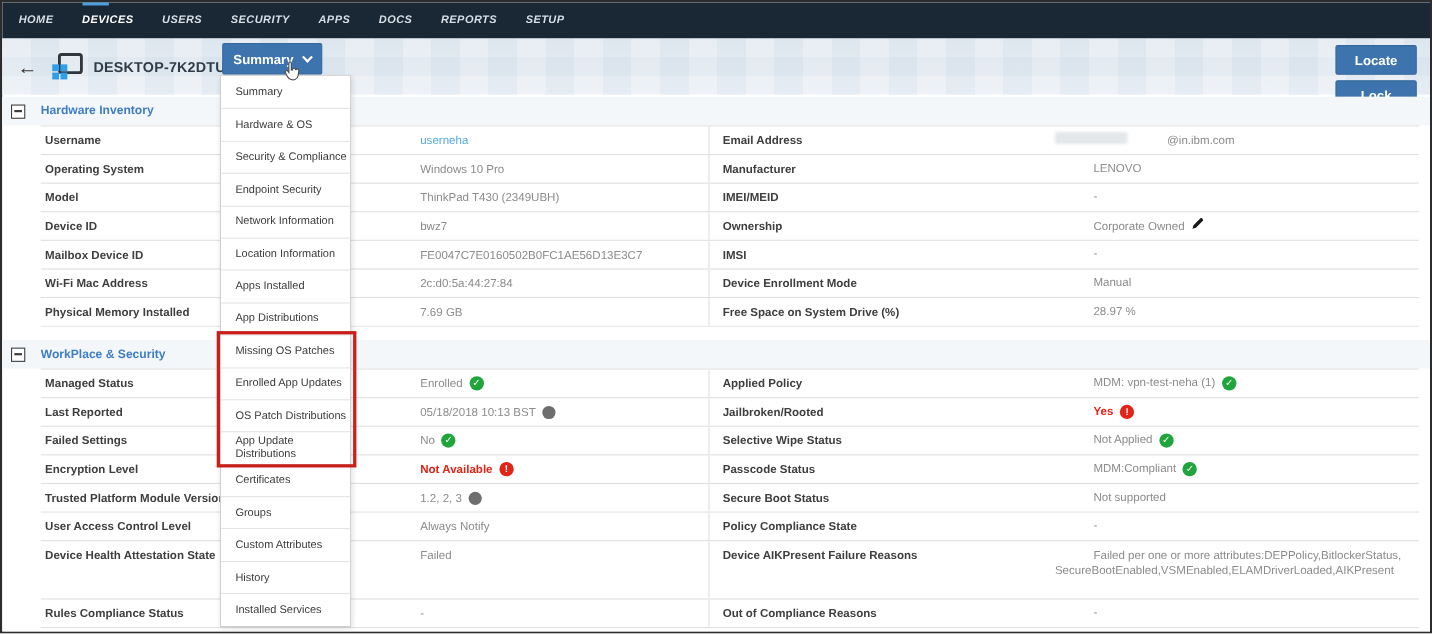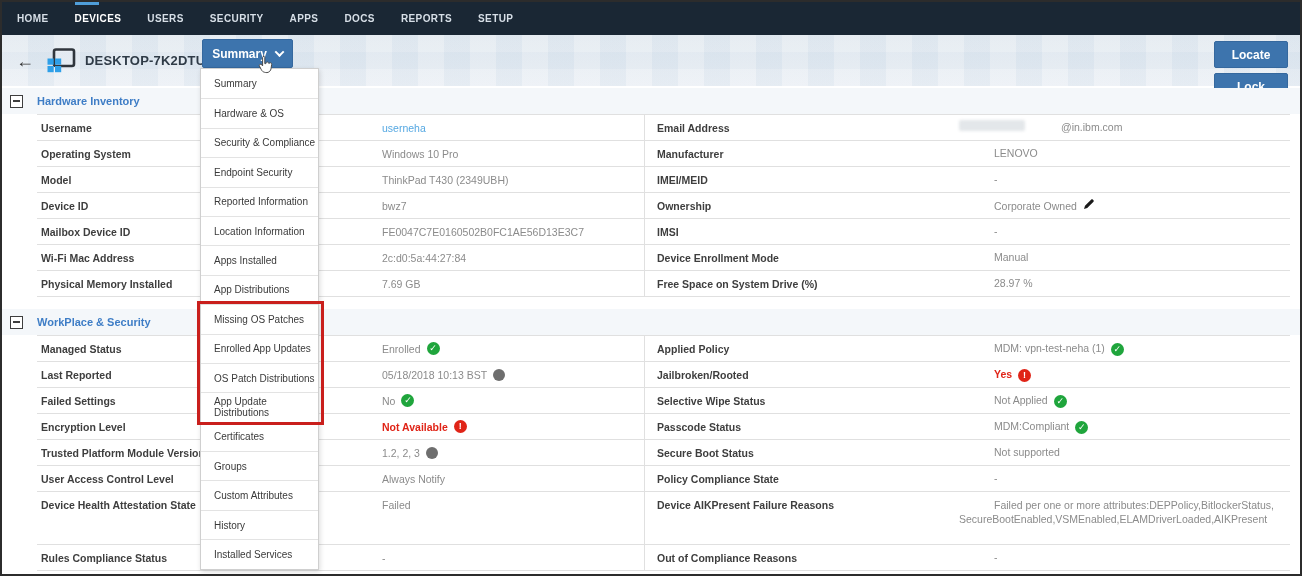--- a/index.html
+++ b/index.html
@@ -6,21 +6,21 @@
   body { font-family: "Liberation Sans", "DejaVu Sans", sans-serif; background: #fff; }
   .screen {
     position: relative; width: 1302px; height: 576px;
     border: 2px solid #2c2c2c; background: #fff; overflow: hidden; cursor: default;
   }
   
   .topnav { height: 33px; background: #1a2734; display: flex; align-items: stretch; }
   .nav-items { display: flex; align-items: stretch; padding-left: 2px; }
   .nav-item {
     position: relative; display: flex; align-items: center; padding: 0 13px;
-    color: #d7dfe7; font-size: 10px; font-weight: bold; letter-spacing: .4px; cursor: pointer;
+    color: #d7dfe7; font-size: 10px; font-weight: bold; letter-spacing: .4px; cursor: pointer; font-style: italic;
   }
   .nav-item.active { color: #ffffff; }
   .nav-item.active::before {
     content: ""; position: absolute; top: 0; left: 13px; width: 24px; height: 3px; background: #4f9ed9;
   }
   
   .hdr {
     position: relative; height: 51px; display: flex; align-items: center; padding-left: 14px;
     background-image:
       repeating-linear-gradient(90deg, rgba(255,255,255,.10) 0 26px, rgba(167,193,218,.10) 26px 52px),
@@ -304,21 +304,21 @@
           </div>
         </div>
       </section>
     </main>
 
   <div class="dropdown" id="dropdown">
       <div class="dd-item">Summary</div>
       <div class="dd-item">Hardware &amp; OS</div>
       <div class="dd-item">Security &amp; Compliance</div>
       <div class="dd-item">Endpoint Security</div>
-      <div class="dd-item">Reported Information</div>
+      <div class="dd-item">Network Information</div>
       <div class="dd-item">Location Information</div>
       <div class="dd-item">Apps Installed</div>
       <div class="dd-item">App Distributions</div>
       <div class="dd-item">Missing OS Patches</div>
       <div class="dd-item">Enrolled App Updates</div>
       <div class="dd-item">OS Patch Distributions</div>
       <div class="dd-item">App Update Distributions</div>
       <div class="dd-item">Certificates</div>
       <div class="dd-item">Groups</div>
       <div class="dd-item">Custom Attributes</div>

